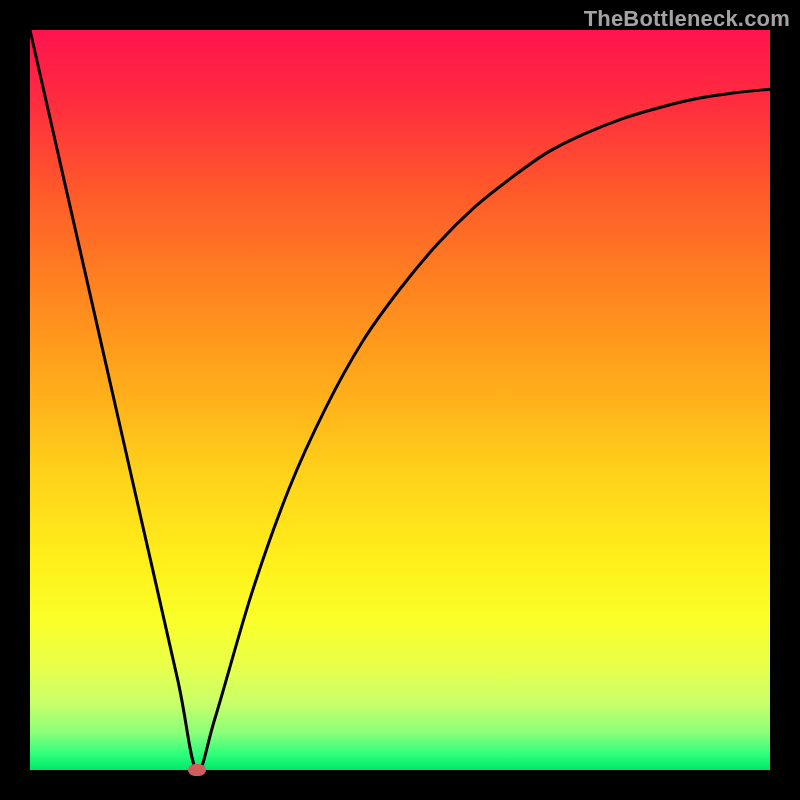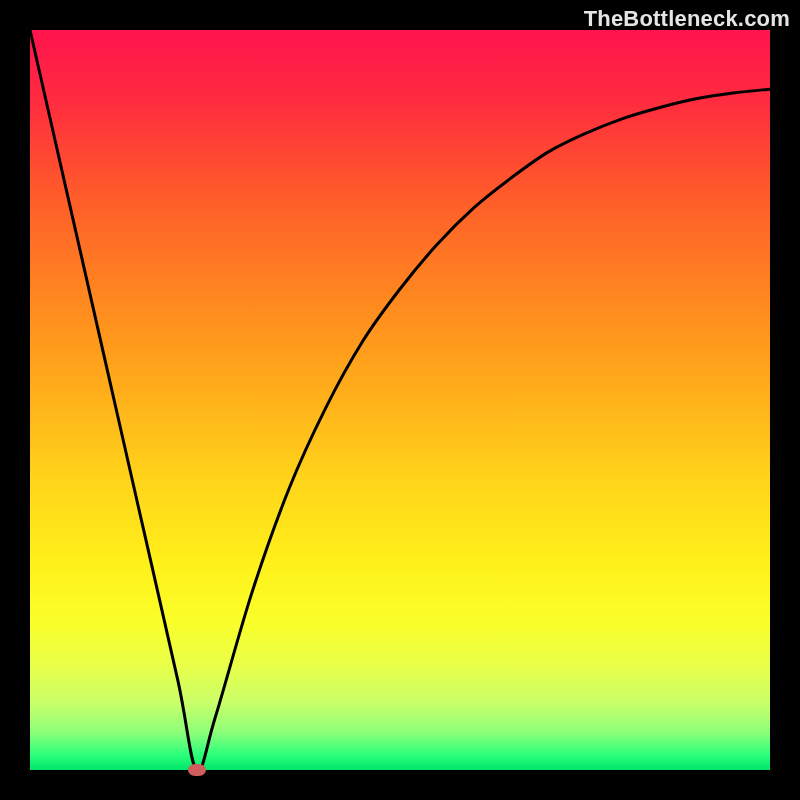--- a/index.html
+++ b/index.html
@@ -36,21 +36,21 @@
       #c8ff6a 91%,
       #8aff7a 95%,
       #2aff7a 98%,
       #00e66a 100%
     );
   }
   .watermark {
     position: absolute;
     top: 6px;
     right: 10px;
-    color: #e5e5e5;
+    color: #a3a3a3;
     font-size: 22px;
     font-weight: 600;
     letter-spacing: 0.2px;
     user-select: none;
   }
   svg.curve {
     position: absolute;
     left: 0;
     top: 0;
     width: 740px;

